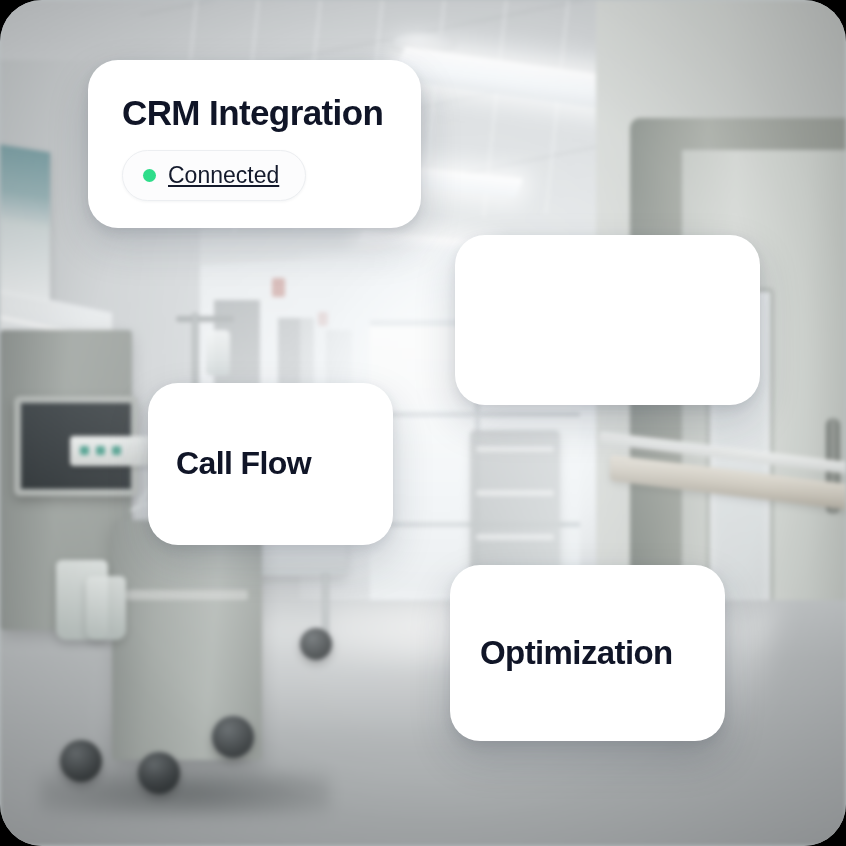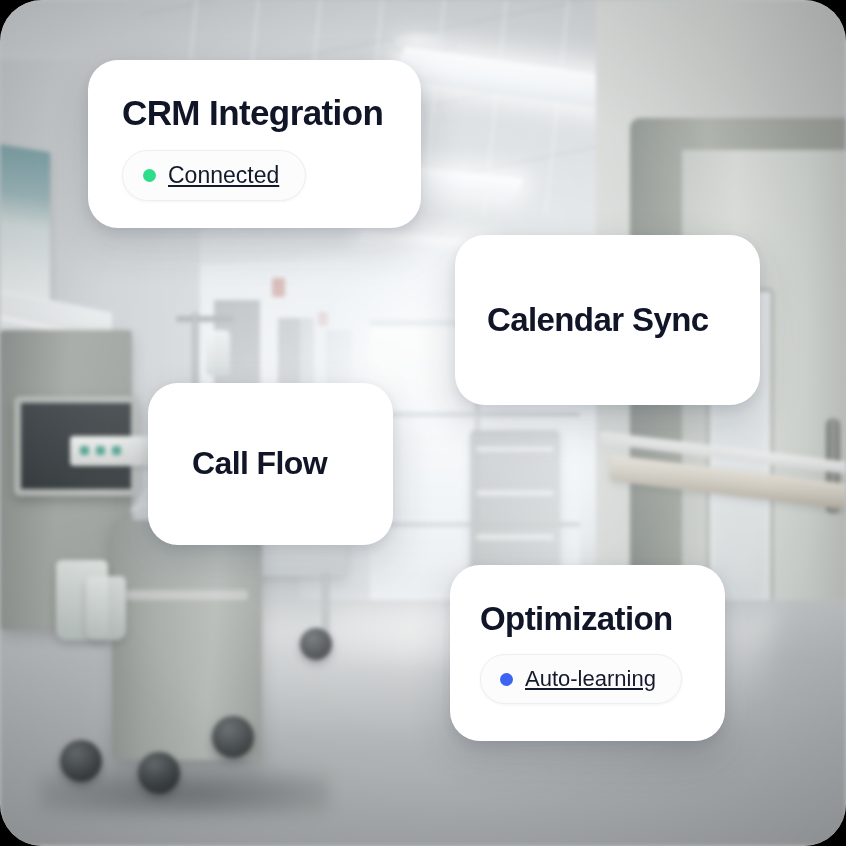--- a/index.html
+++ b/index.html
@@ -462,21 +462,21 @@
     padding: 0 0 0 32px;
   }
   #card-calendar .card-title { font-size: 33px; }
   #card-calendar .badge { margin-top: 18px; padding: 11px 26px 11px 20px; }
   #card-calendar .badge-label { font-size: 23px; }
 
   #card-callflow {
     left: 148px; top: 383px; width: 245px; height: 162px;
     padding: 0 0 0 28px;
   }
-  #card-callflow .card-title { font-size: 32px; margin-left: 16px; }
+  #card-callflow .card-title { font-size: 32px; }
   #card-callflow .badge { margin-top: 16px; padding: 10px 24px 10px 18px; }
   #card-callflow .badge-label { font-size: 22px; }
 
   #card-optimization {
     left: 450px; top: 565px; width: 275px; height: 176px;
     padding: 0 0 0 30px;
   }
   #card-optimization .card-title { font-size: 33px; }
   #card-optimization .badge { margin-top: 18px; padding: 11px 25px 11px 19px; }
   #card-optimization .badge-label { font-size: 22px; }
@@ -573,28 +573,23 @@
 
   <div class="card" id="card-crm">
     <div class="card-title">CRM Integration</div>
     <div class="badge">
       <span class="dot" style="background:#2EDD8A"></span>
       <span class="badge-label">Connected</span>
     </div>
   </div>
 
   <div class="card" id="card-calendar">
-    <div class="card-title">Calendar Sync</div>
   </div>
 
   <div class="card" id="card-callflow">
     <div class="card-title">Call Flow</div>
   </div>
 
   <div class="card" id="card-optimization">
     <div class="card-title">Optimization</div>
-    <div class="badge">
-      <span class="dot" style="background:#3D63F5"></span>
-      <span class="badge-label">Auto-learning</span>
-    </div>
   </div>
 
 </div>
 
 </body></html>

